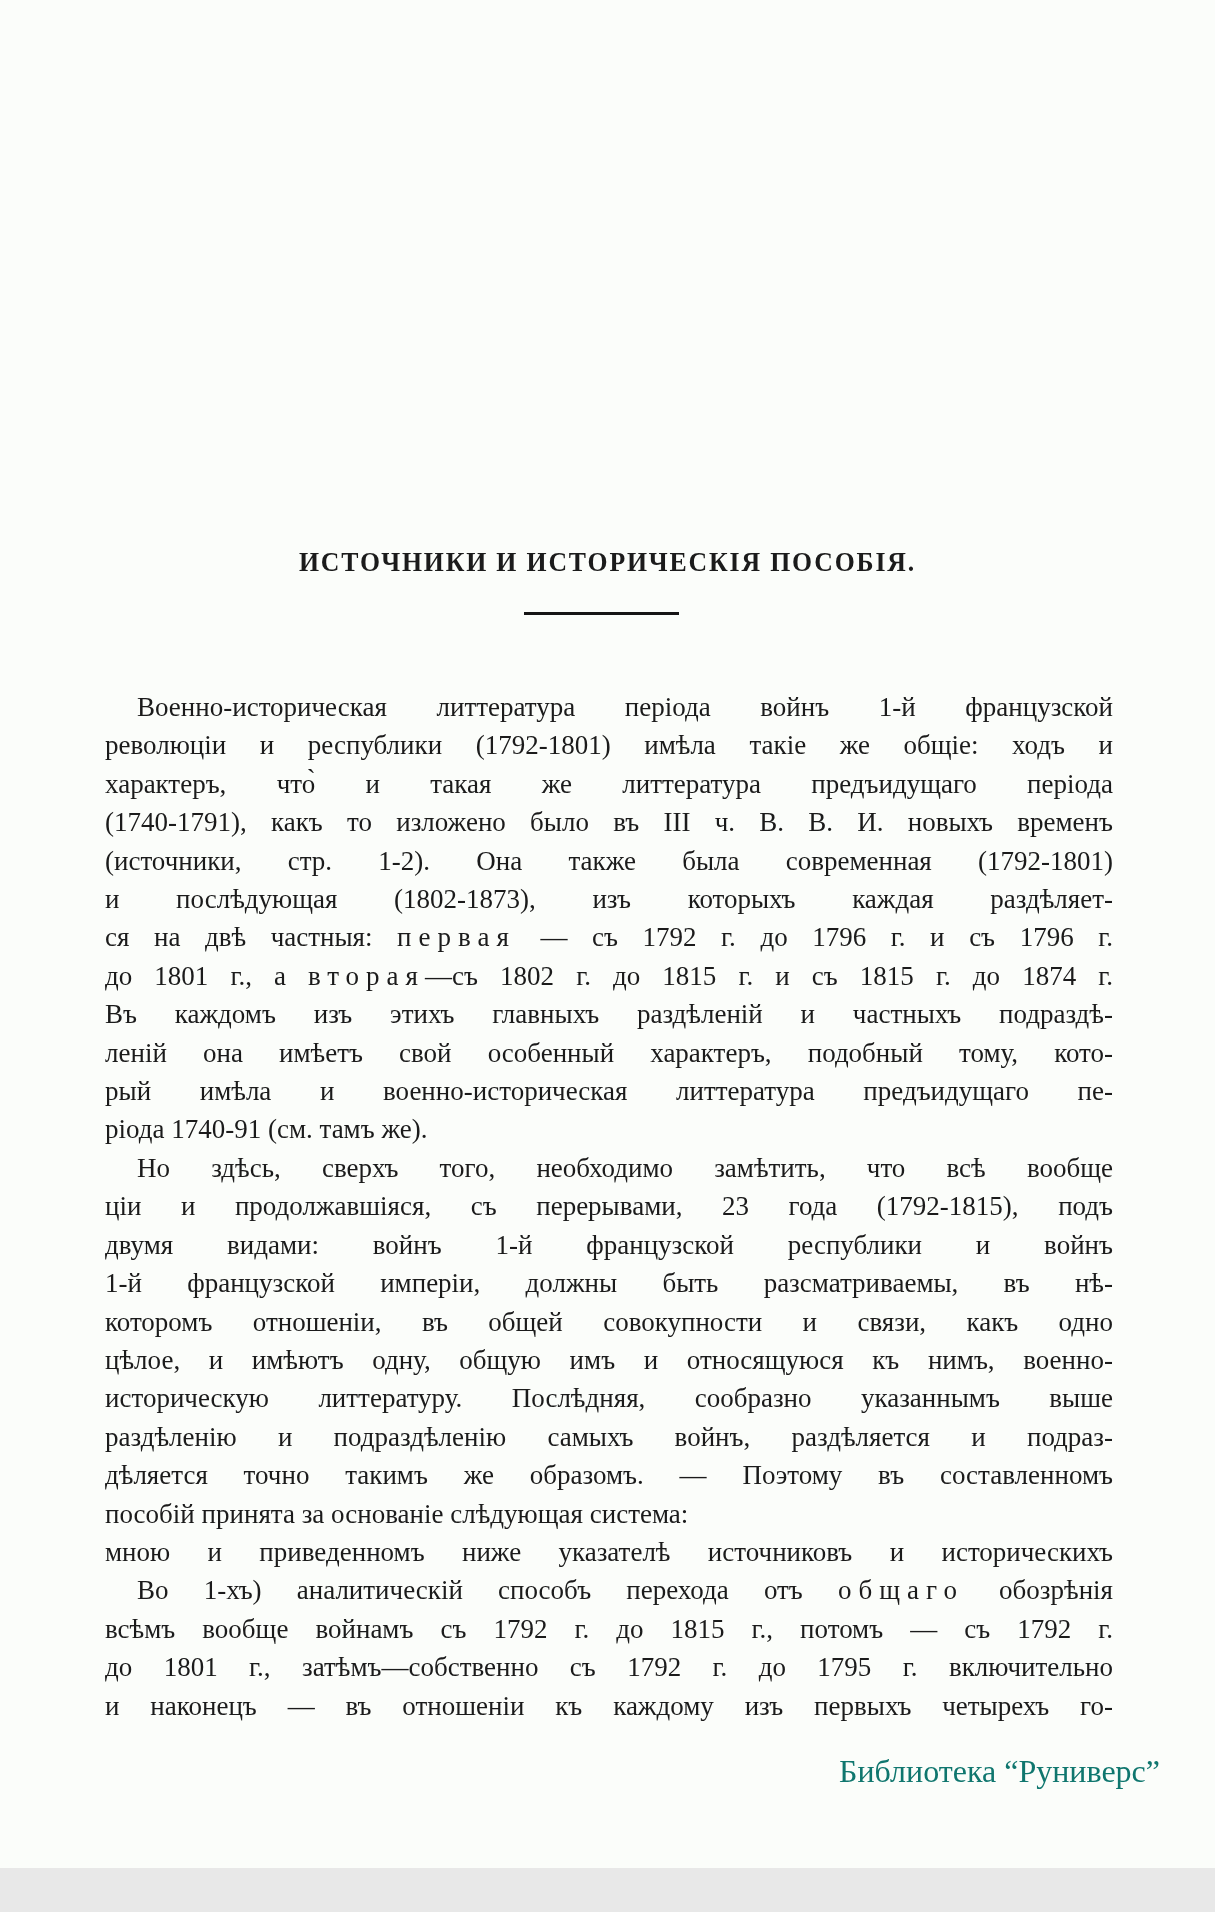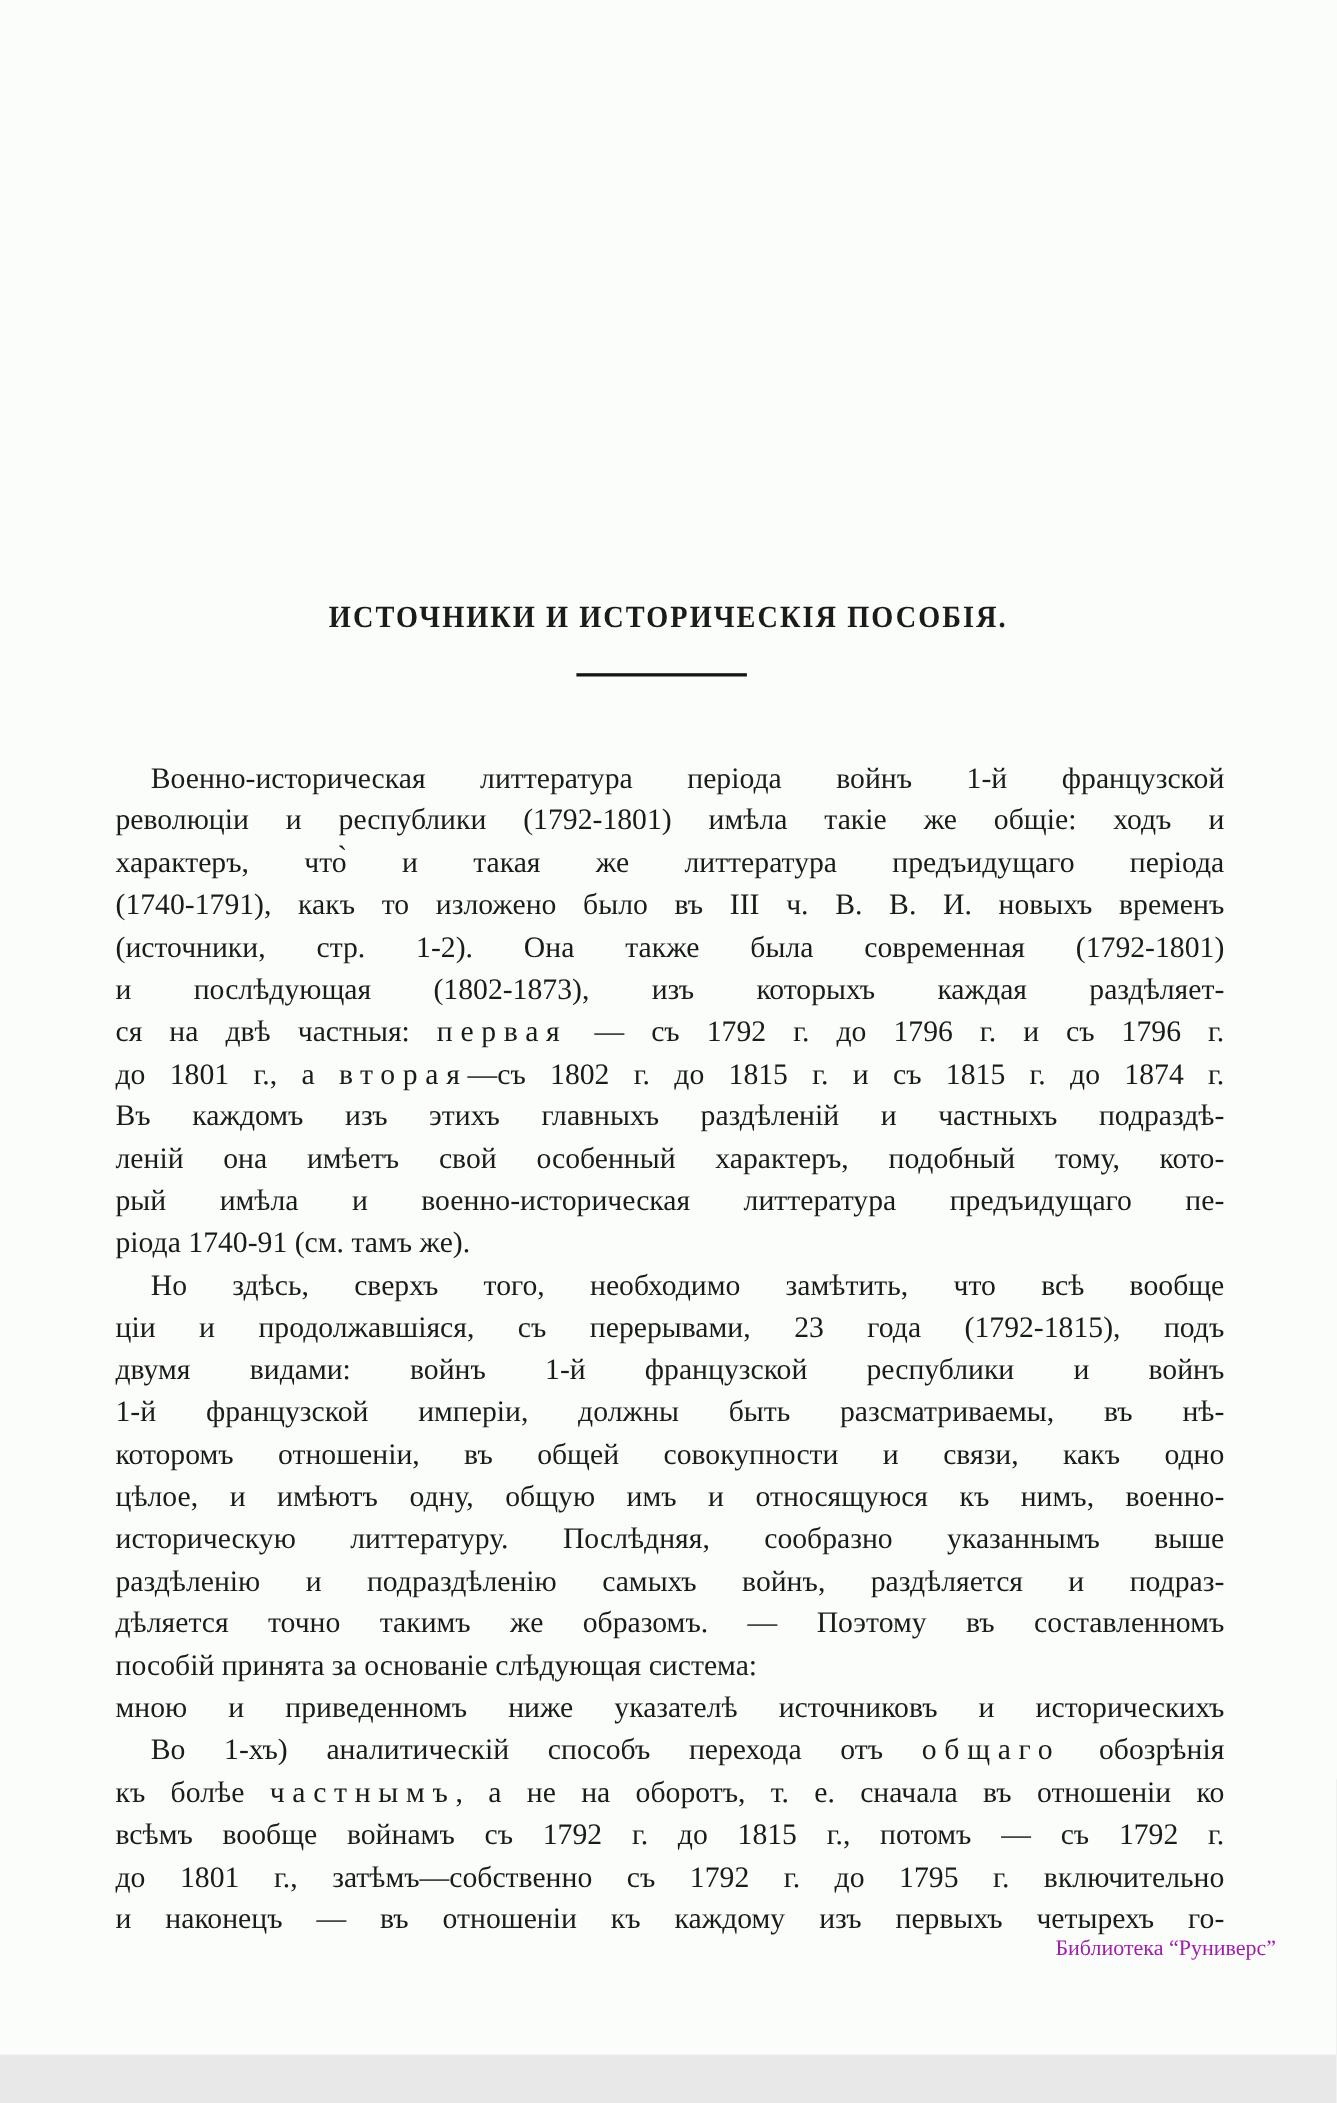--- a/index.html
+++ b/index.html
@@ -56,23 +56,23 @@
   .line.indent {
     text-indent: 32px;
   }
   .sp {
     letter-spacing: 7px;
   }
   .watermark {
     position: absolute;
     top: 1756px;
     right: 55px;
-    font-size: 20px;
+    font-size: 32px;
     line-height: 30px;
-    color: #a21caf;
+    color: #0f766e;
     font-family: "Liberation Serif", "DejaVu Serif", serif;
   }
 </style>
 </head>
 <body>
 
 <div class="page">
   <h1 class="title">ИСТОЧНИКИ И ИСТОРИЧЕСКІЯ ПОСОБІЯ.</h1>
   <div class="rule"></div>
   <div class="body-text">
@@ -93,19 +93,18 @@
       <div class="line"><span>двумя видами: войнъ 1-й французской республики и войнъ</span></div>
       <div class="line"><span>1-й французской имперіи, должны быть разсматриваемы, въ нѣ-</span></div>
       <div class="line"><span>которомъ отношеніи, въ общей совокупности и связи, какъ одно</span></div>
       <div class="line"><span>цѣлое, и имѣютъ одну, общую имъ и относящуюся къ нимъ, военно-</span></div>
       <div class="line"><span>историческую литтературу. Послѣдняя, сообразно указаннымъ выше</span></div>
       <div class="line"><span>раздѣленію и подраздѣленію самыхъ войнъ, раздѣляется и подраз-</span></div>
       <div class="line"><span>дѣляется точно такимъ же образомъ. — Поэтому въ составленномъ</span></div>
       <div class="line end"><span>пособій принята за основаніе слѣдующая система:</span></div>
       <div class="line"><span>мною и приведенномъ ниже указателѣ источниковъ и историческихъ</span></div>
       <div class="line indent"><span>Во 1-хъ) аналитическій способъ перехода отъ </span><span class="sp">общаго</span><span> обозрѣнія</span></div>
-      <div class="line"><span>къ болѣе </span><span class="sp">частнымъ</span><span>, а не на оборотъ, т. е. сначала въ отношеніи ко</span></div>
       <div class="line"><span>всѣмъ вообще войнамъ съ 1792 г. до 1815 г., потомъ — съ 1792 г.</span></div>
       <div class="line"><span>до 1801 г., затѣмъ—собственно съ 1792 г. до 1795 г. включительно</span></div>
       <div class="line"><span>и наконецъ — въ отношеніи къ каждому изъ первыхъ четырехъ го-</span></div>
     </div>
   <div class="watermark">Библиотека “Руниверс”</div>
 </div>
 
 </body></html>

